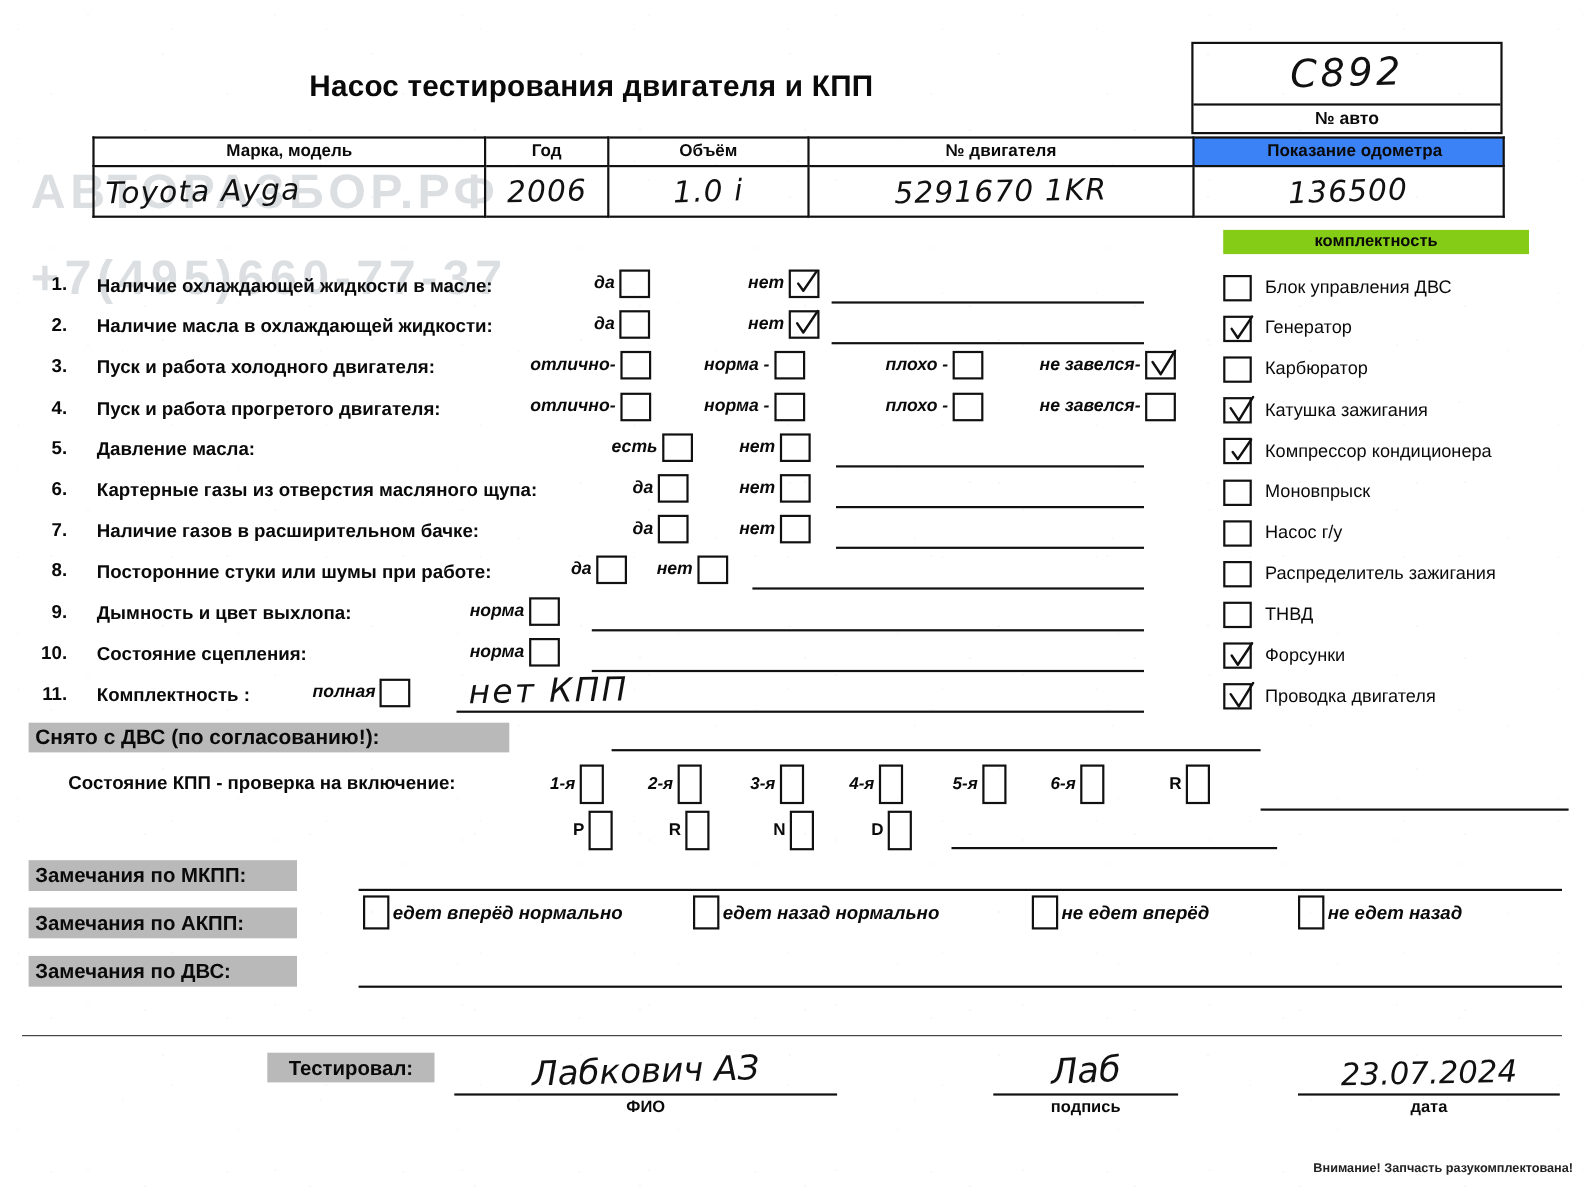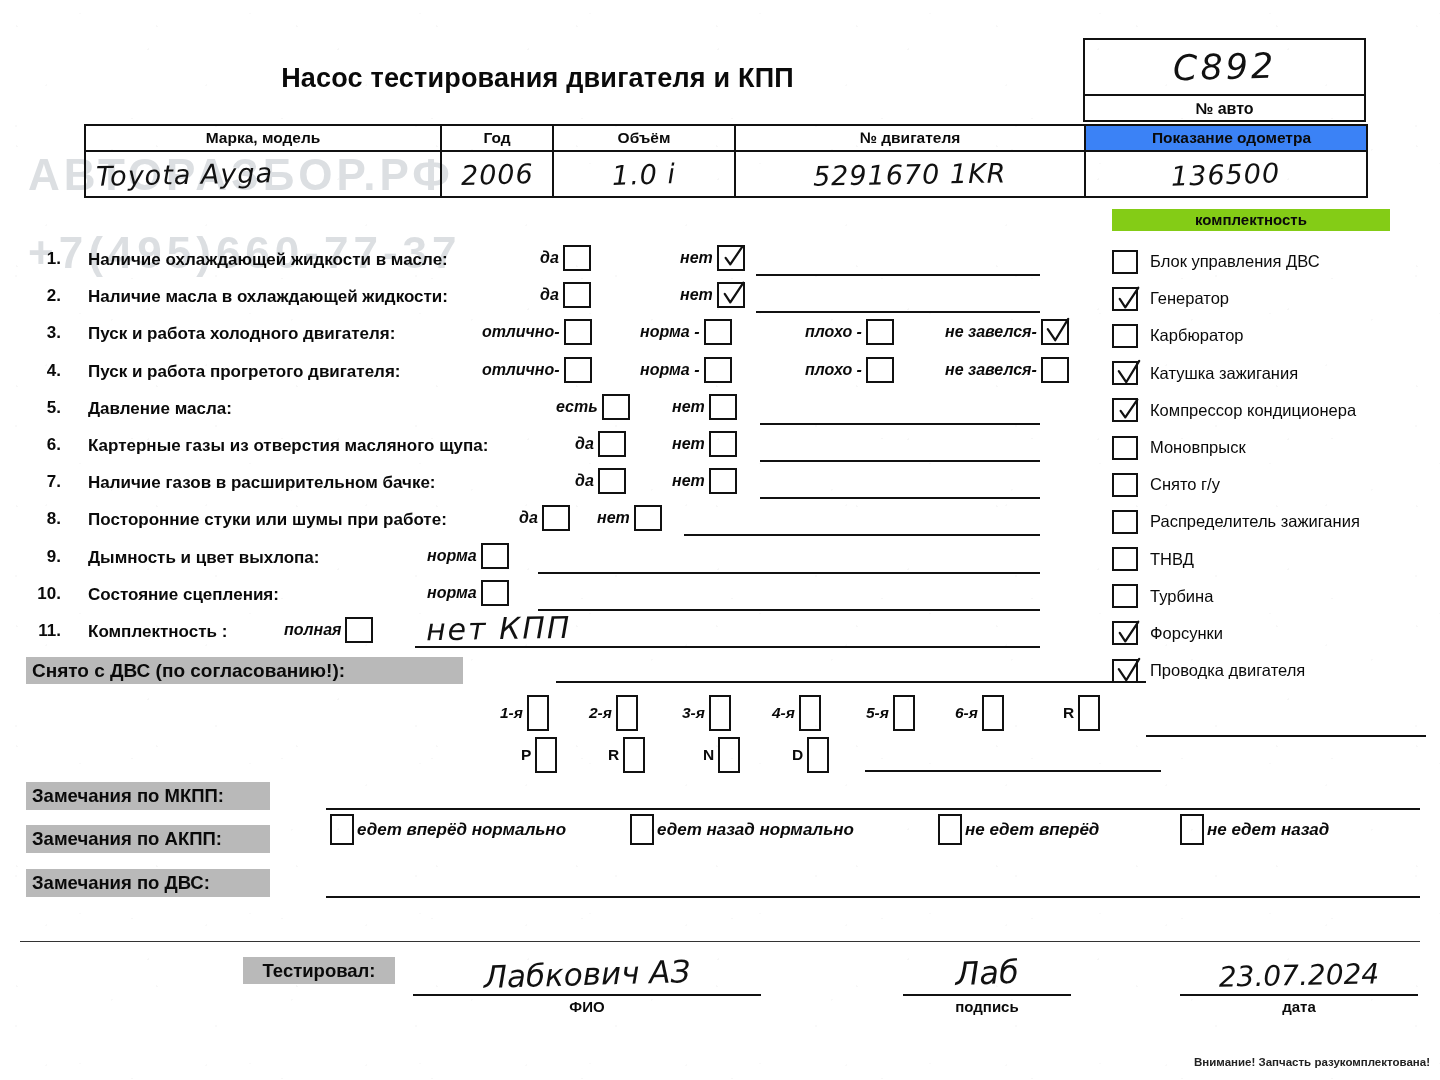--- a/index.html
+++ b/index.html
@@ -301,33 +301,29 @@
           </span>
         </span>
         <span class="komp-label">Компрессор кондиционера</span>
       </div>
       <div class="komp-row">
         <span class="cb sm"></span>
         <span class="komp-label">Моновпрыск</span>
       </div>
       <div class="komp-row">
         <span class="cb sm"></span>
-        <span class="komp-label">Снято г/у</span>
+        <span class="komp-label">Насос г/у</span>
       </div>
       <div class="komp-row">
         <span class="cb sm"></span>
         <span class="komp-label">Распределитель зажигания</span>
       </div>
       <div class="komp-row">
         <span class="cb sm"></span>
         <span class="komp-label">ТНВД</span>
-      </div>
-      <div class="komp-row">
-        <span class="cb sm"></span>
-        <span class="komp-label">Турбина</span>
       </div>
       <div class="komp-row">
         <span class="cb sm">
           <span class="tick">
             <svg viewBox="0 0 28 28" fill="none" xmlns="http://www.w3.org/2000/svg">
               <path d="M4 15 L10 24 L24 3" stroke="#111" stroke-width="2.4" stroke-linecap="round" stroke-linejoin="round"></path>
             </svg>
           </span>
         </span>
         <span class="komp-label">Форсунки</span>
@@ -508,20 +504,21 @@
         </span>
         <span class="rule" style="left:415px; top:29px; width:625px"></span>
         <span class="hw" style="position:absolute; left:426px; top:-6px; font-size:30px; letter-spacing:2px; transform:rotate(-1deg)">нет КПП</span>
       </div>
     </div>
 
   <div id="snyatoBand">Снято с ДВС (по согласованию!):</div>
   <div id="snyatoRule"></div>
 
   <div class="gear-row" id="mkppRow" style="left:0; top:697px; width:1160px;">
+    <div class="gear-lbl">Состояние КПП - проверка на включение:</div>
   <span class="gear-opt" style="left: 500px;">
         <span class="g-lbl">1-я</span>
         <span class="cb tall"></span>
       </span>
       <span class="gear-opt" style="left: 589px;">
         <span class="g-lbl">2-я</span>
         <span class="cb tall"></span>
       </span>
       <span class="gear-opt" style="left: 682px;">
         <span class="g-lbl">3-я</span>

